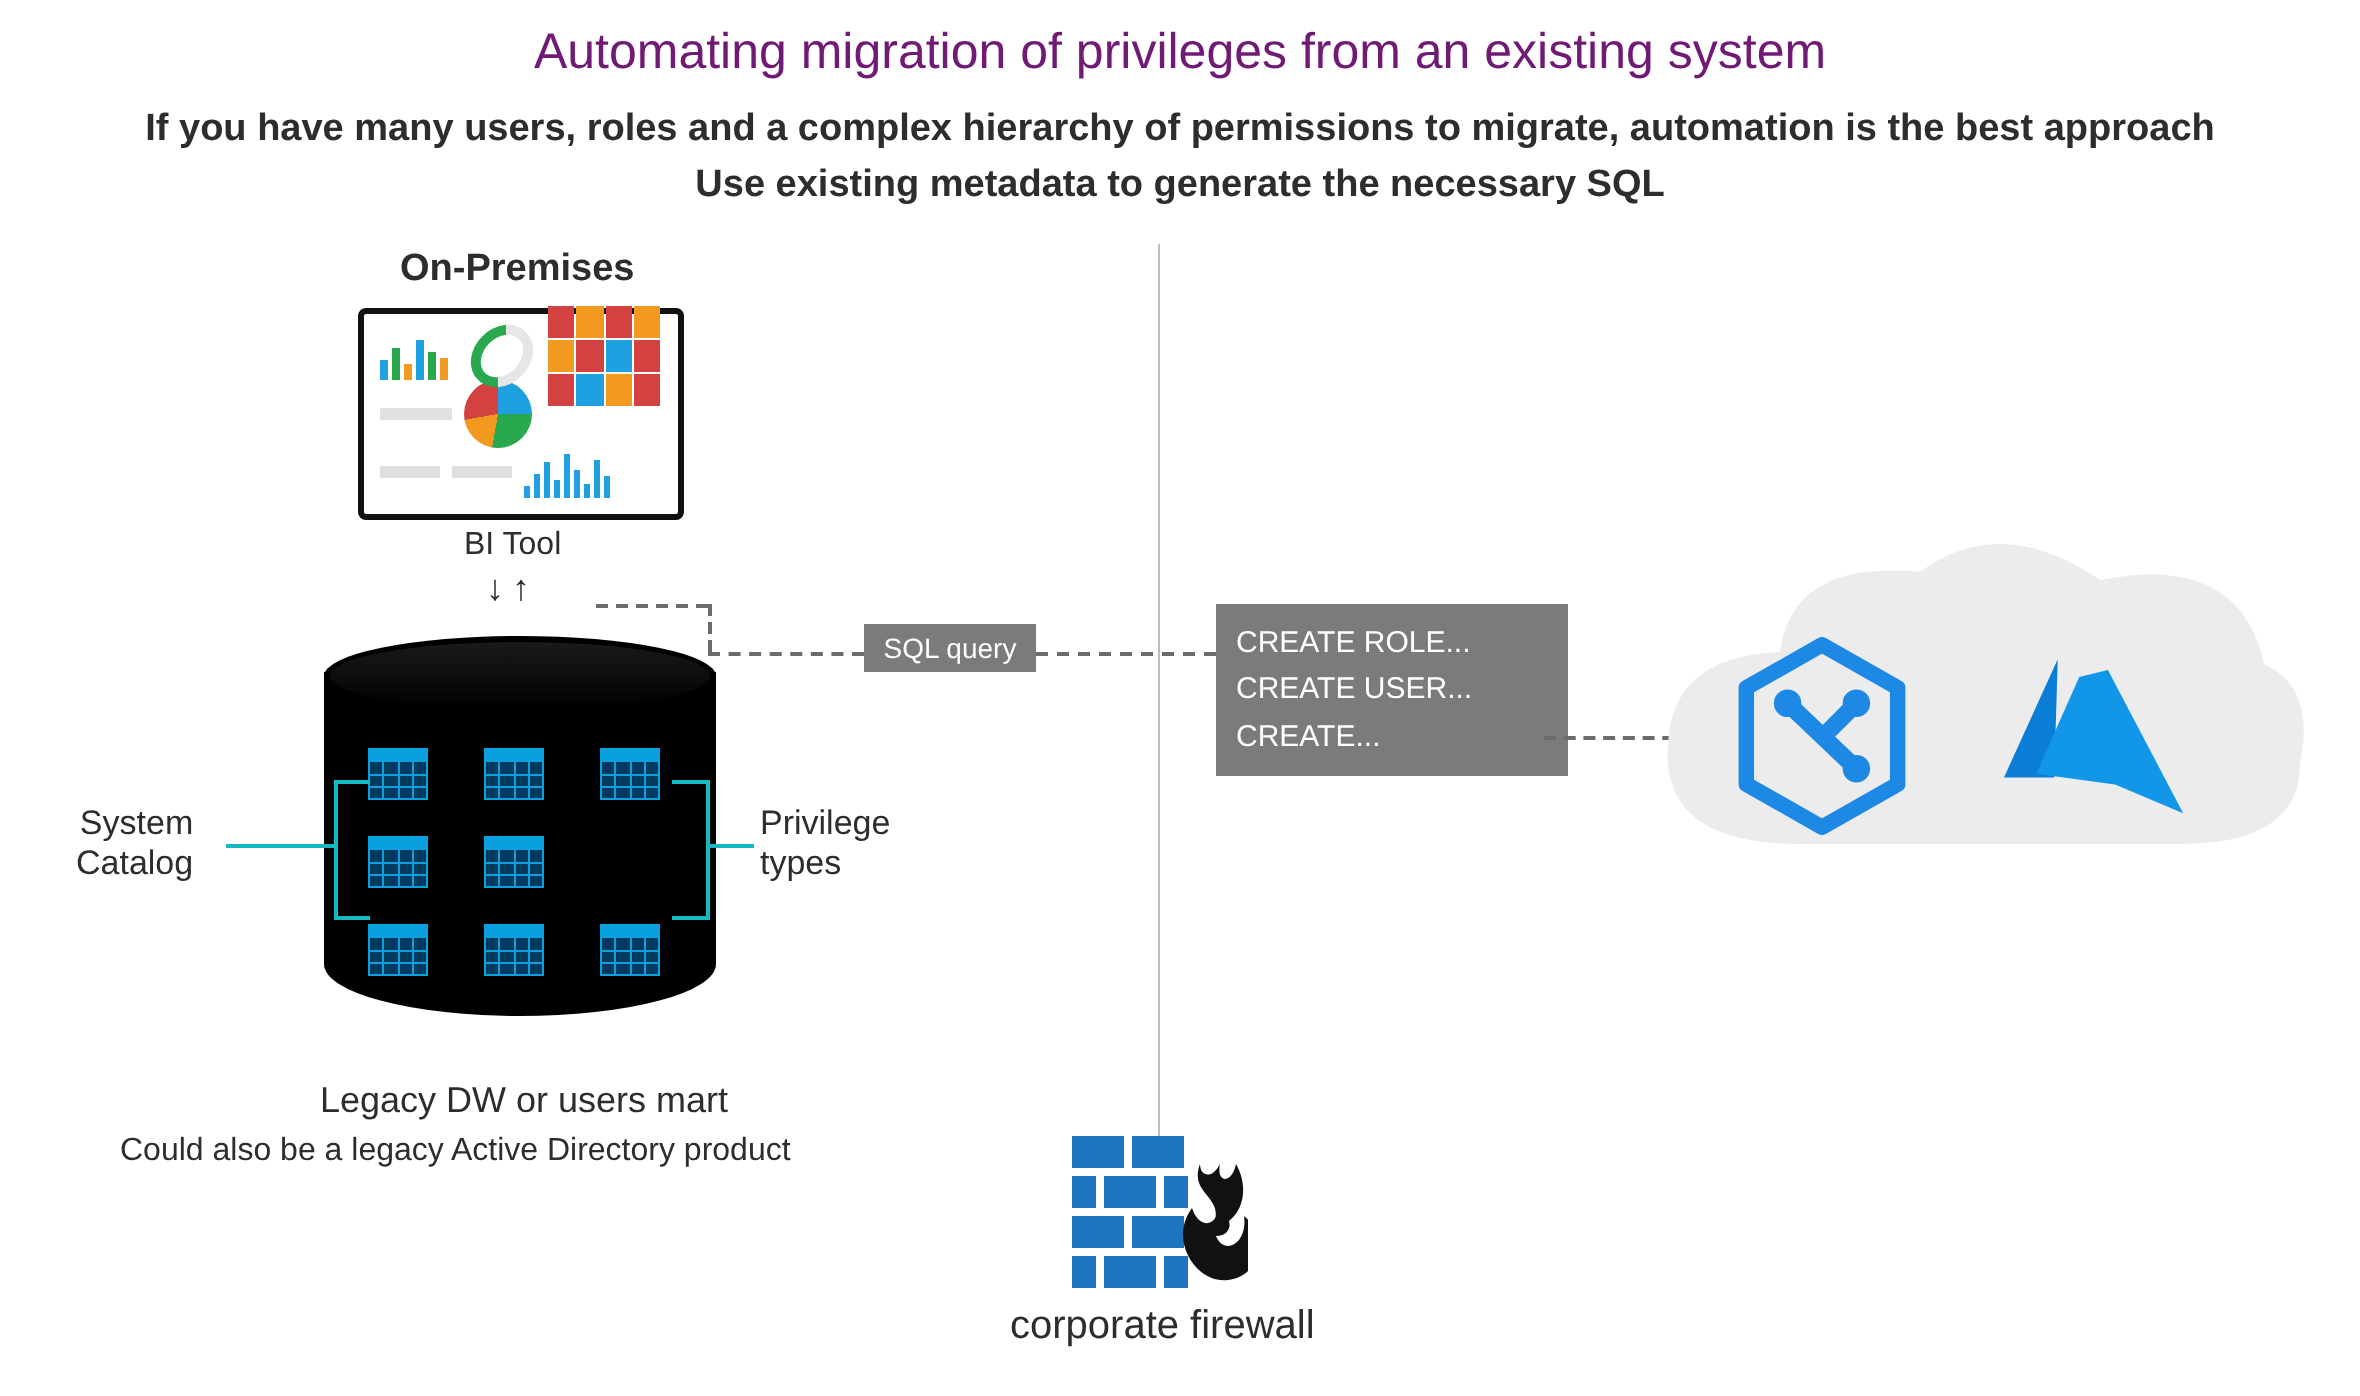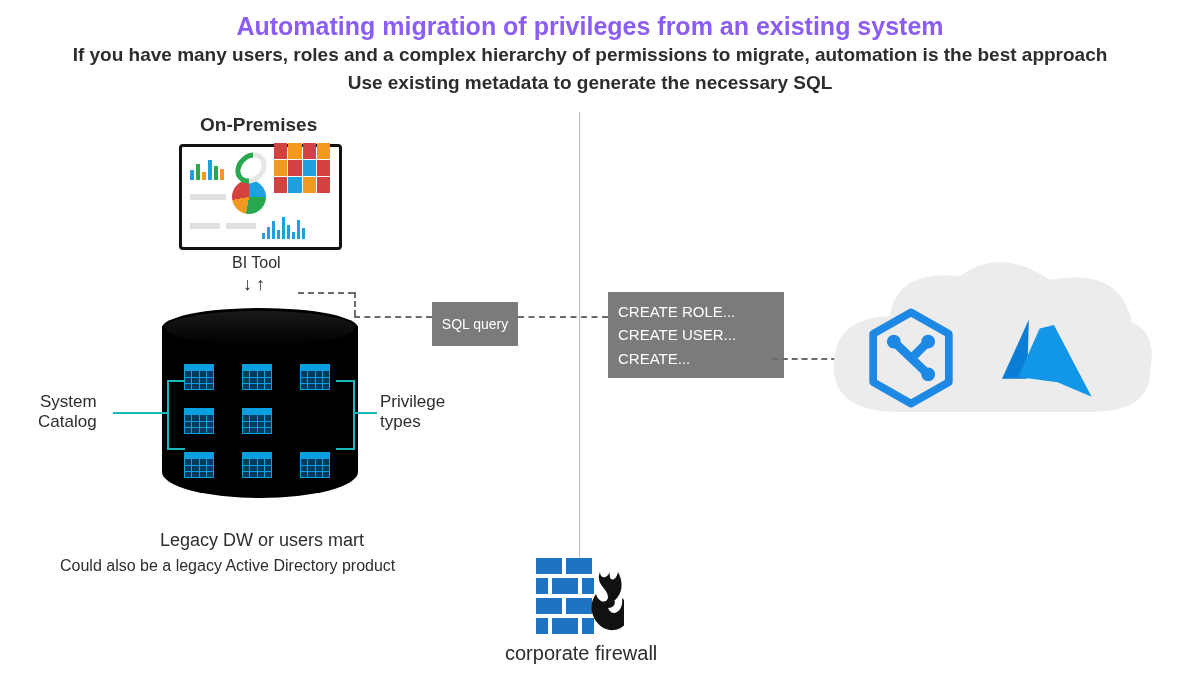--- a/index.html
+++ b/index.html
@@ -8,29 +8,30 @@
     height: 698px;
     font-family: "Segoe UI", Arial, sans-serif;
     background: #ffffff;
     color: #333;
     position: relative;
     overflow: hidden;
   }
   .title {
     text-align: center;
     font-size: 25px;
-    font-weight: 700;
-    color: #8b5cf6;
+    font-weight: 400;
+    color: #701a75;
     margin-top: 12px;
   }
   .subtitle {
     text-align: center;
     font-size: 19px;
     font-weight: 600;
     color: #2d2d2d;
+    margin-top: 10px;
     line-height: 1.45;
   }
   .diagram {
     position: relative;
     width: 100%;
     height: 560px;
     margin-top: 16px;
   }
   
   .pos { position: absolute; }
@@ -97,21 +98,21 @@
   
   .dash { border-top:2px dashed #6b6b6b; position:absolute; height:0;}
   .dash-v { border-left:2px dashed #6b6b6b; position:absolute; width:0;}
   .d1-up { left:298px; top:180px; width:56px;}
   .d1-corner { left:354px; top:180px; height:24px;}
   .d1h { left:354px; top:204px; width:78px;}
   .d2h { left:518px; top:204px; width:90px;}
   .d3h { left:772px; top:246px; width:75px;}
 
   
-  .sqlbox { left:432px; top:190px; width:86px; height:44px; background:#7b7b7b; color:#fff; display:flex; align-items:center; justify-content:center; font-size:14px;}
+  .sqlbox { left:432px; top:190px; width:86px; height:24px; background:#7b7b7b; color:#fff; display:flex; align-items:center; justify-content:center; font-size:14px;}
 
   
   .stmtbox { left:608px; top:180px; width:176px; background:#7b7b7b; color:#fff; padding:8px 10px; font-size:15px; line-height:1.55;}
 
   
   .cloud { left:820px; top:140px; width:340px; height:200px;}
   .cloud svg.cloud-shape { position:absolute; left:0; top:0; width:340px; height:200px;}
   .synapse-icon { position:absolute; left:48px; top:56px; width:86px; height:100px;}
   .azure-icon { position:absolute; left:170px; top:64px; width:110px; height:86px;}
 

